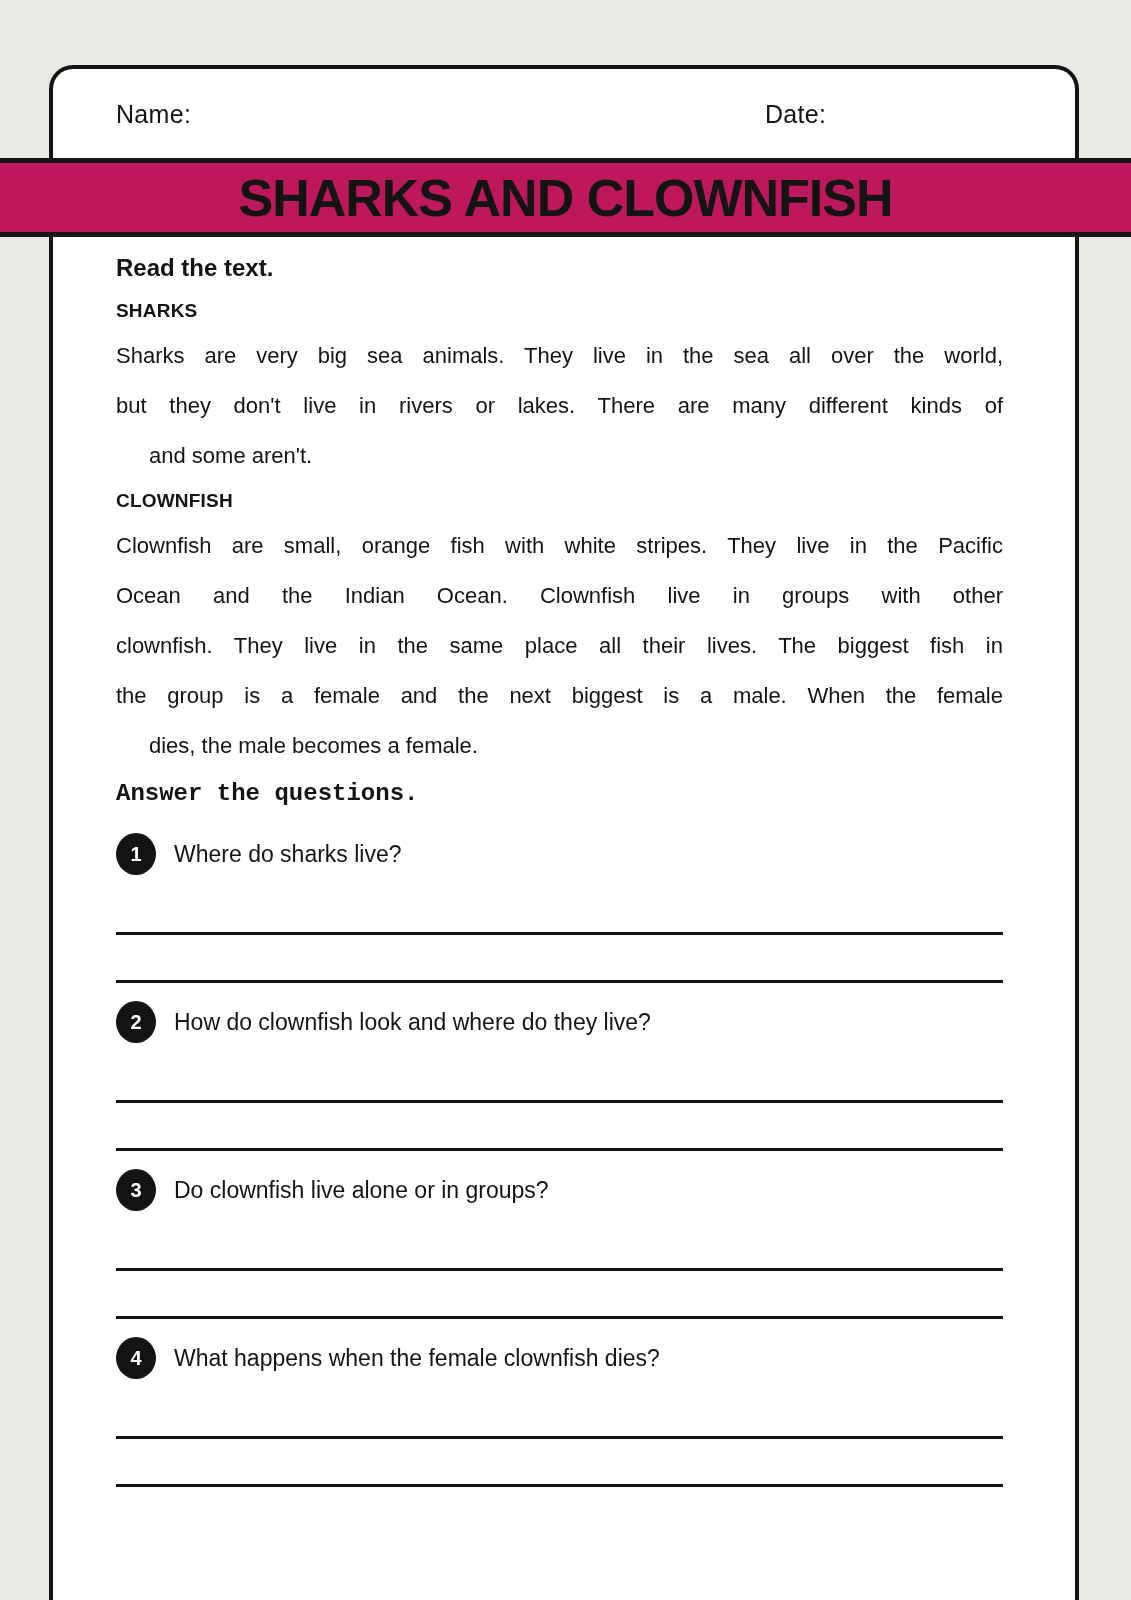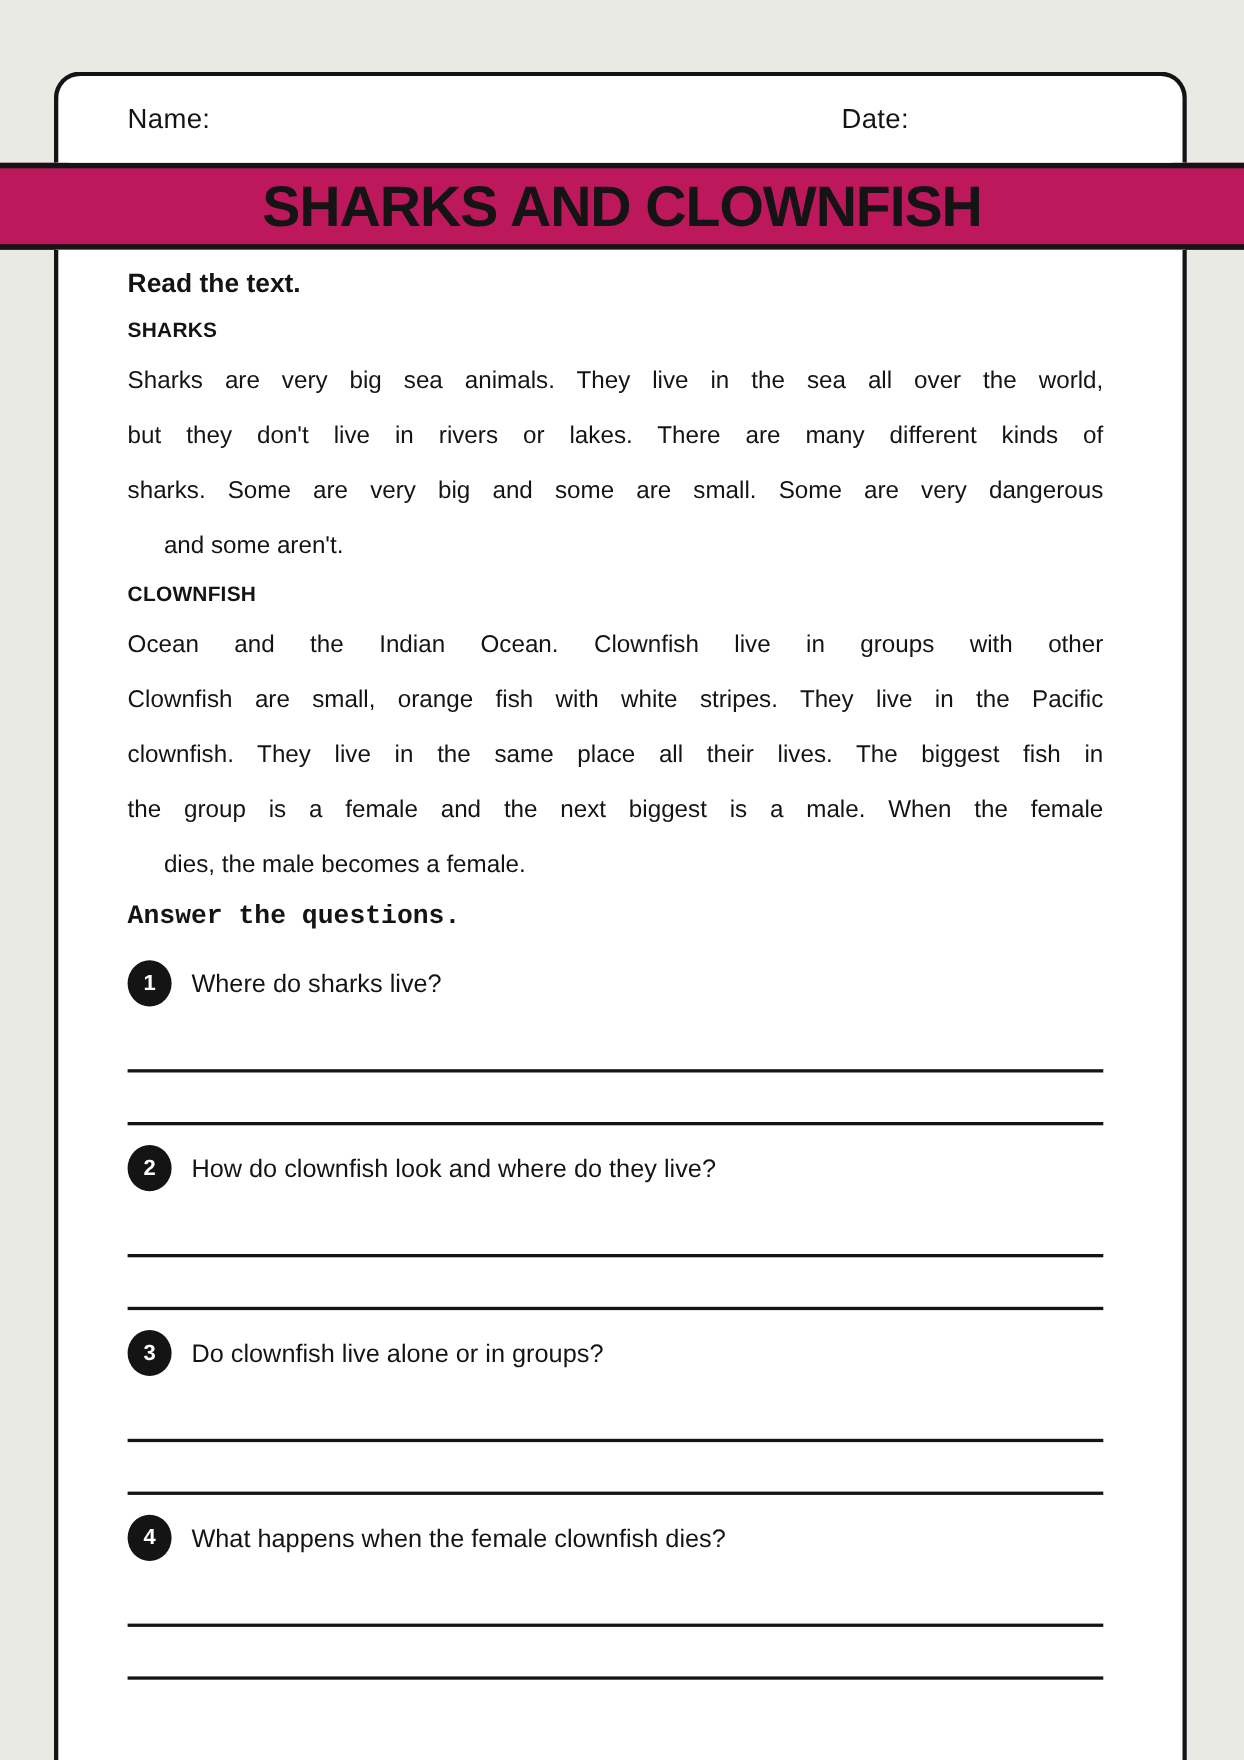--- a/index.html
+++ b/index.html
@@ -8,21 +8,21 @@
     height: 1600px;
     background: #e8eae3;
     font-family: "Liberation Sans", sans-serif;
     color: #141414;
     overflow: hidden;
   }
   
   .name-box {
     position: relative;
     margin: 65px 52px 0 49px;
-    height: 83px;
+    height: 93px;
     background: #ffffff;
     border: 4px solid #141414;
     border-bottom: none;
     border-radius: 24px 24px 0 0;
   }
   .field-label {
     position: absolute;
     top: 50%;
     transform: translateY(-50%);
     font-size: 25px;
@@ -122,28 +122,27 @@
 </div>
 
 <div class="content-box">
 
   <div class="section-heading">Read the text.</div>
 
   <div class="passage">
     <div class="passage-heading">SHARKS</div>
     <div class="pline">Sharks are very big sea animals. They live in the sea all over the world,</div>
     <div class="pline">but they don't live in rivers or lakes. There are many different kinds of</div>
-    <div class="pline">sharks. Some are very big and some are small. Some are very dangerous</div>
     <div class="pline last">and some aren't.</div>
   </div>
 
   <div class="passage">
     <div class="passage-heading">CLOWNFISH</div>
+    <div class="pline">Clownfish are small, orange fish with white stripes. They live in the Pacific</div>
     <div class="pline">Ocean and the Indian Ocean. Clownfish live in groups with other</div>
-    <div class="pline">Clownfish are small, orange fish with white stripes. They live in the Pacific</div>
     <div class="pline">clownfish. They live in the same place all their lives. The biggest fish in</div>
     <div class="pline">the group is a female and the next biggest is a male. When the female</div>
     <div class="pline last">dies, the male becomes a female.</div>
   </div>
 
   <div class="section-heading answer-heading">Answer the questions.</div>
 
   <div class="question">
     <div class="q-row">
       <div class="q-badge">1</div>

